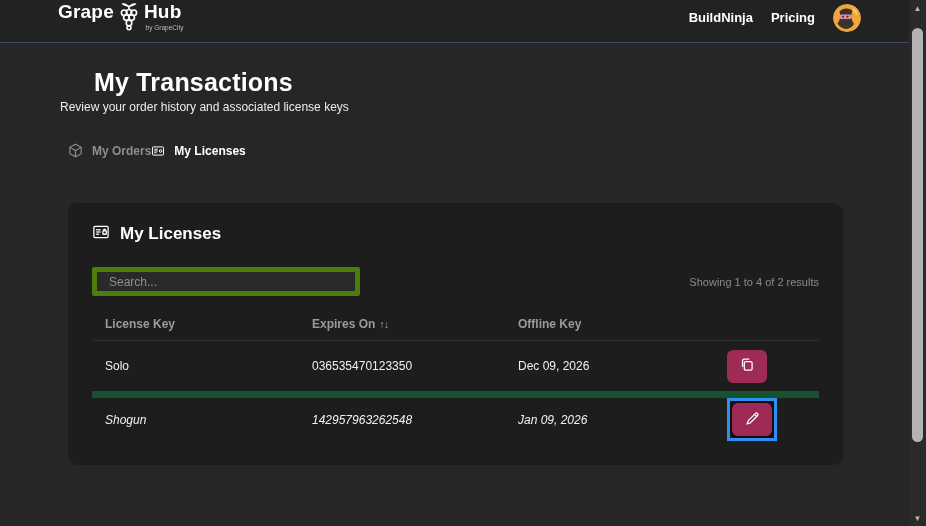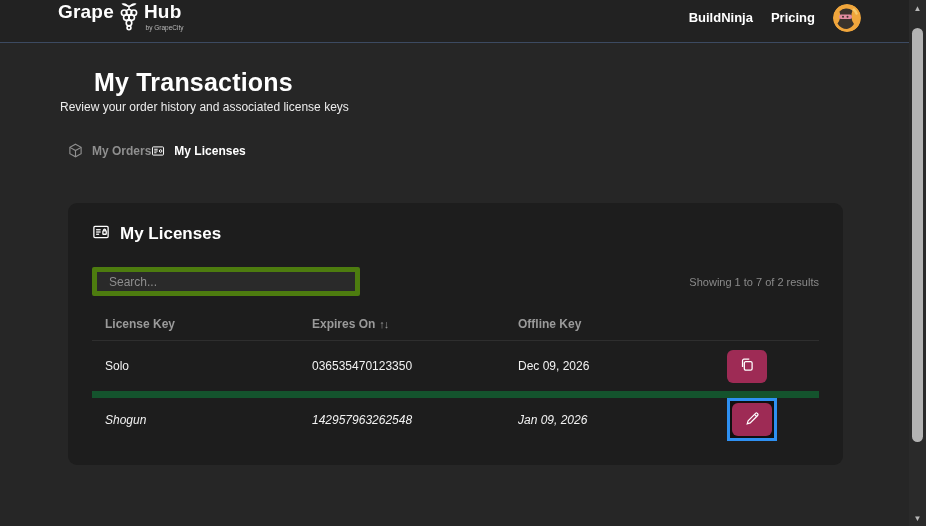--- a/index.html
+++ b/index.html
@@ -150,21 +150,21 @@
           <line x1="5.5" y1="15" x2="9.5" y2="15"></line>
           <rect x="14.5" y="10.5" width="4.5" height="4.5" rx="0.8"></rect>
           <path d="M15.5 10.5 v-1.2 a1.25 1.25 0 0 1 2.5 0 v1.2"></path>
         </svg>
       </span>
       <span class="card-title">My Licenses</span>
     </div>
 
     <div class="card-toolbar">
       <input class="search-input" type="text" placeholder="Search..." style="">
-      <span class="results-text">Showing 1 to 7 of 2 results</span>
+      <span class="results-text">Showing 1 to 4 of 2 results</span>
     </div>
 
     <div class="table">
       <div class="trow thead">
         <div class="cell">
           <span>License Key</span>
         </div>
         <div class="cell">
           <span>Expires On</span><span class="sort-glyph">↑↓</span>
         </div>

